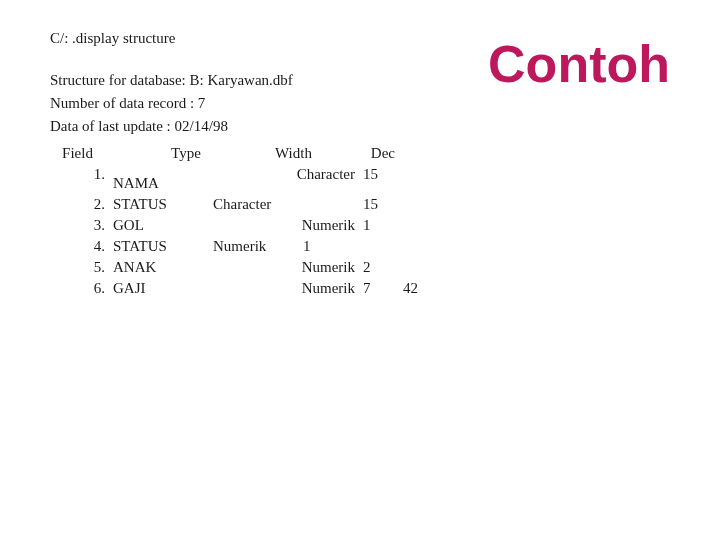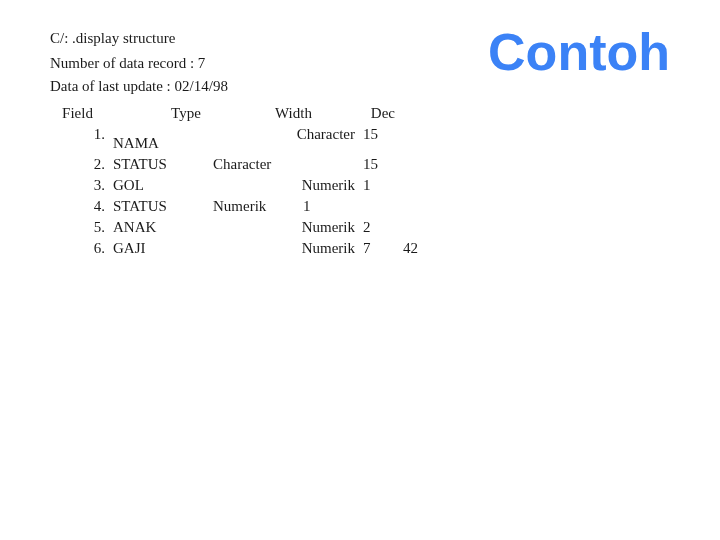--- a/index.html
+++ b/index.html
@@ -20,30 +20,30 @@
 
     .page {
       width: 720px;
       height: 540px;
       position: relative;
       padding: 30px 50px;
     }
 
     .title {
       position: absolute;
-      top: 22px;
+      top: 34px;
       right: 50px;
       font-size: 52px;
       font-weight: bold;
-      color: #3b82f6;
+      color: #be185d;
       font-family: Arial, sans-serif;
     }
 
     .cmd-line {
-      margin-bottom: 8px;
+      margin-bottom: 25px;
       font-size: 15px;
     }
 
     .section-line {
       margin-bottom: 6px;
       font-size: 15px;
     }
 
     .table-section {
       margin-top: 10px;
@@ -80,20 +80,21 @@
     }
   </style>
 </head>
 <body>
 
 <div class="page">
 
   <div class="title">Contoh</div>
 
   <div class="cmd-line">C/: .display structure</div>
+  <div class="section-line">Structure for database: B: Karyawan.dbf</div>
   <div class="section-line">Number of data record : 7</div>
   <div class="section-line">Data of last update : 02/14/98</div>
 
   <div class="table-section">
 
     <div class="header-row">
       <span class="h-field">Field</span>
       <span class="h-type">Type</span>
       <span class="h-width">Width</span>
       <span class="h-dec">Dec</span>

